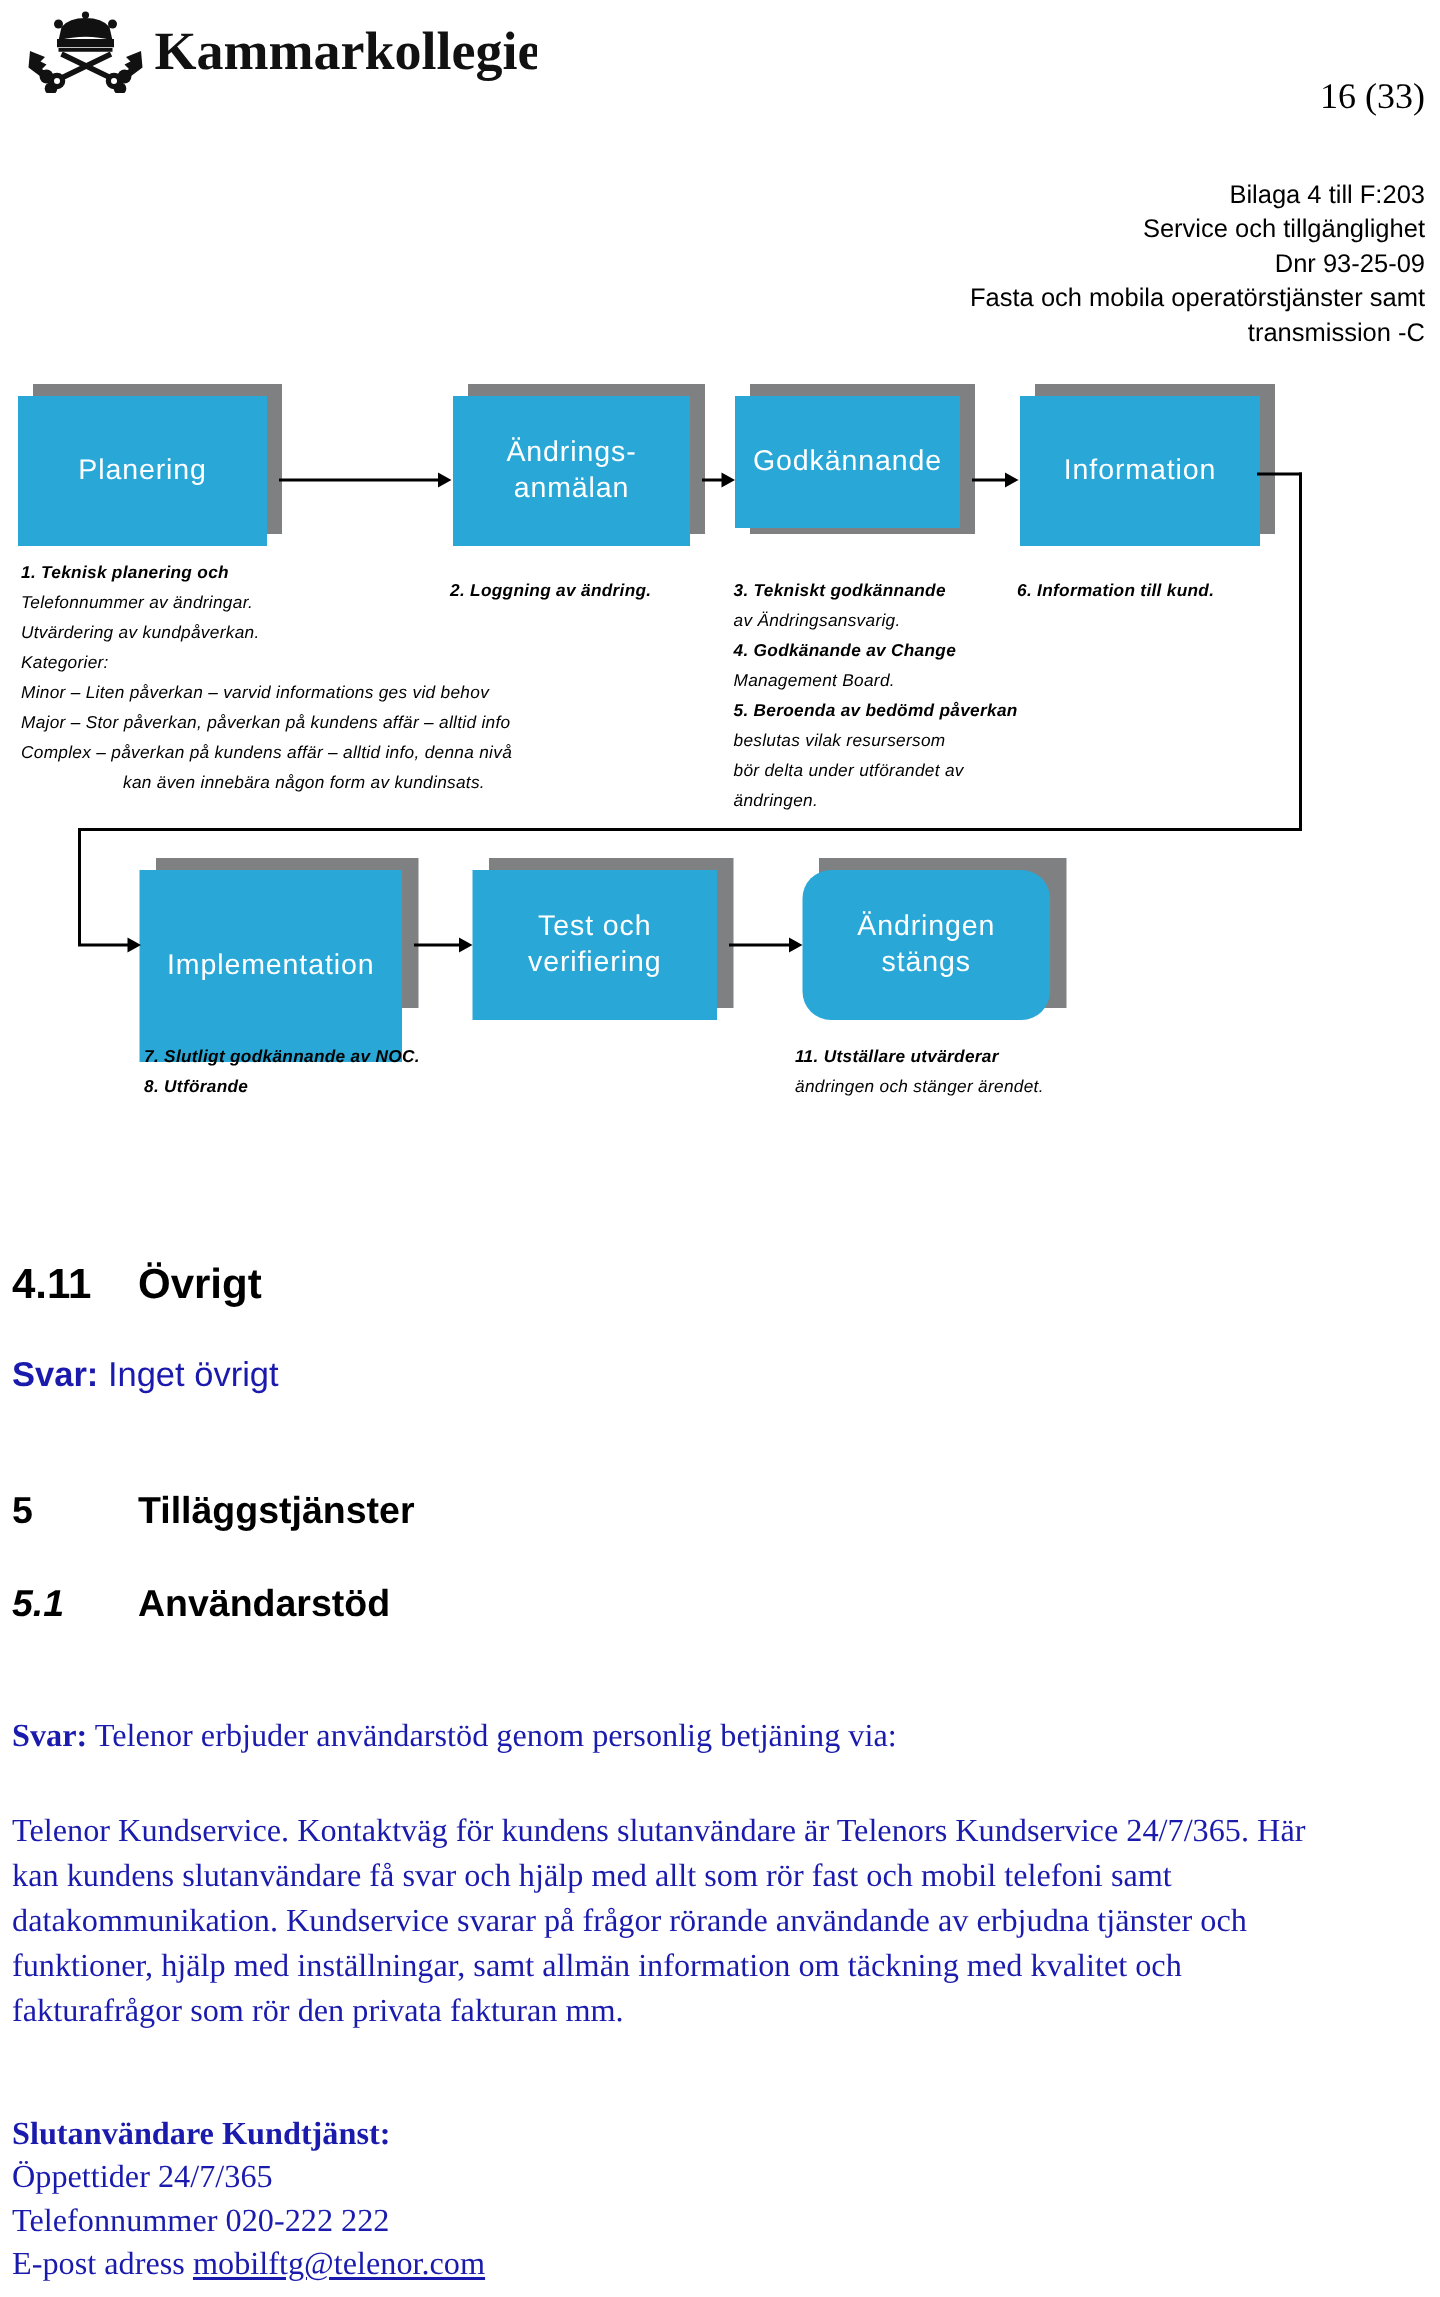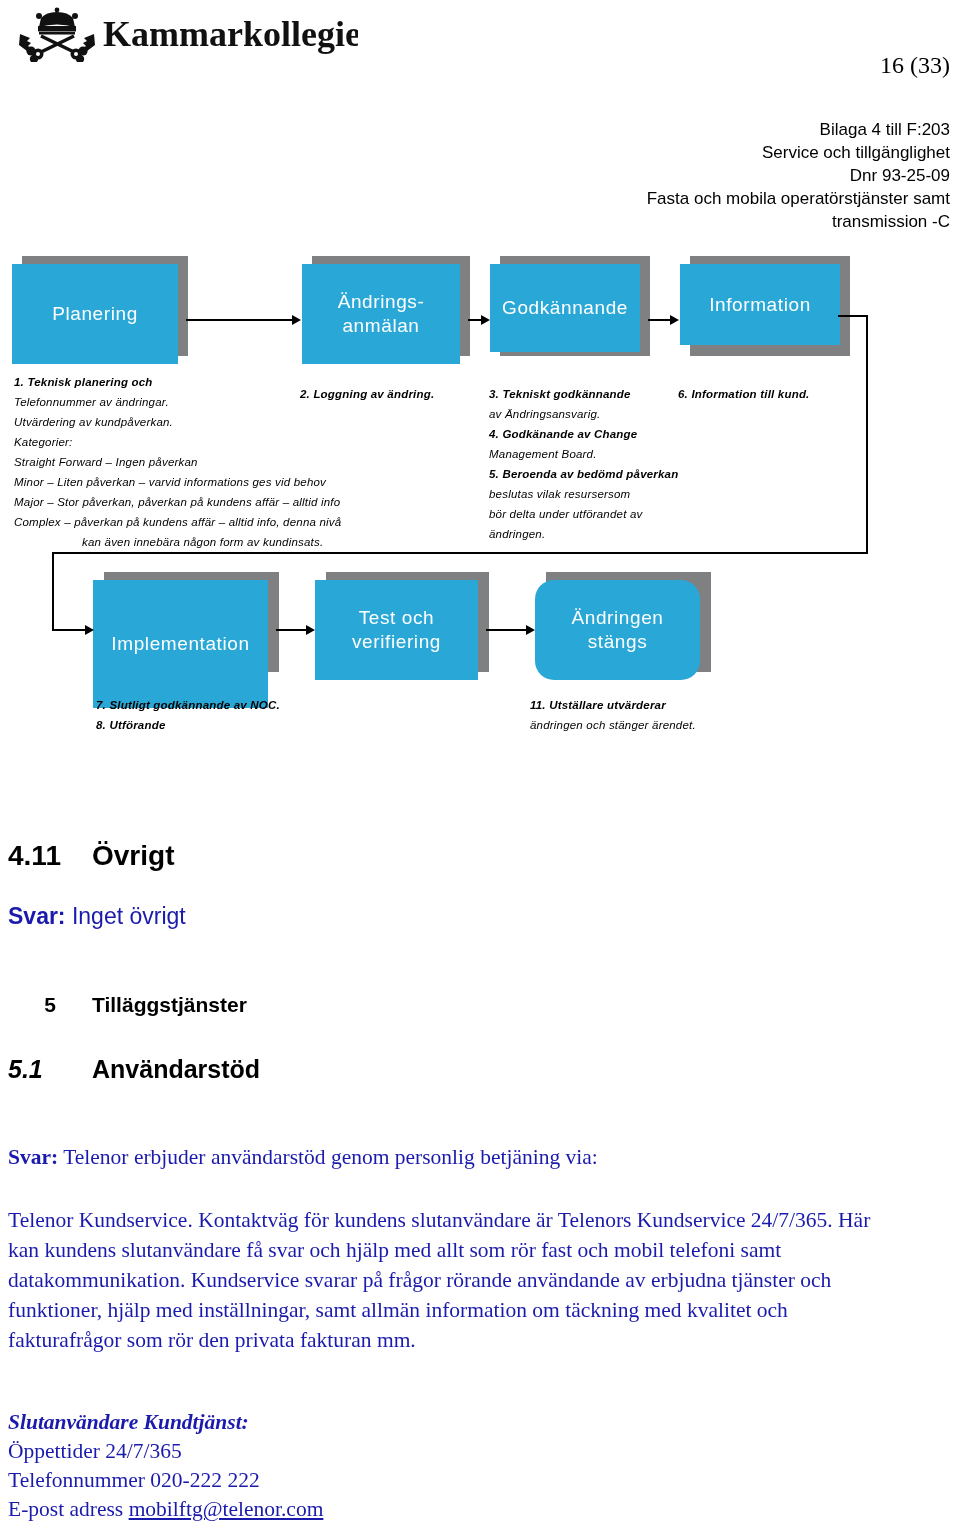--- a/index.html
+++ b/index.html
@@ -91,21 +91,21 @@
   }
   .para b{font-weight:bold;}
 
   .contact{
     position:absolute;
     font-family:"Liberation Serif", serif;
     font-size:21.5px;
     line-height:29px;
     color:#1a1aad;
   }
-  .contact .strong{font-weight:bold;font-style:italic;}
+  .contact .strong{font-weight:bold;}
   .contact a, .contact .link{
     color:#1a1aad;text-decoration:underline;
   }
 </style>
 </head>
 <body>
 
 <div class="page">
 
   <div class="logo">
@@ -157,21 +157,21 @@
     <div class="fbox" style="left:12px;top:264px;width:166px;height:100px;">
       <span>Planering</span>
     </div>
     <div class="fbox" style="left:302px;top:264px;width:158px;height:100px;white-space:pre-line;">
       <span>Ändrings-
 anmälan</span>
     </div>
     <div class="fbox" style="left:490px;top:264px;width:150px;height:88px;">
       <span>Godkännande</span>
     </div>
-    <div class="fbox" style="left:680px;top:264px;width:160px;height:81px;">
+    <div class="fbox" style="left:680px;top:264px;width:160px;height:100px;">
       <span>Information</span>
     </div>
 
     <div class="conn" style="left:186px;top:319px;width:108px;height:1.6px;"></div>
     <div class="arrowhead ar-right" style="left:292px;top:315px;"></div>
 
     <div class="conn" style="left:468px;top:319px;width:16px;height:1.6px;"></div>
     <div class="arrowhead ar-right" style="left:481px;top:315px;"></div>
 
     <div class="conn" style="left:648px;top:319px;width:26px;height:1.6px;"></div>
@@ -204,21 +204,20 @@
     <div class="arrowhead ar-right" style="left:306px;top:625px;"></div>
 
     <div class="conn" style="left:486px;top:629px;width:42px;height:1.6px;"></div>
     <div class="arrowhead ar-right" style="left:526px;top:625px;"></div>
 
     <div class="ftext" style="left:14px;top:372px;width:400px;">
       <div><b>1. Teknisk planering och</b></div>
       <div>Telefonnummer av ändringar.</div>
       <div>Utvärdering av kundpåverkan.</div>
       <div>Kategorier:</div>
-      <div>Straight Forward – Ingen påverkan</div>
       <div>Minor – Liten påverkan – varvid informations ges vid behov</div>
       <div>Major – Stor påverkan, påverkan på kundens affär – alltid info</div>
       <div>Complex – påverkan på kundens affär – alltid info, denna nivå</div>
       <div><span class="ind">kan även innebära någon form av kundinsats.</span></div>
     </div>
 
     <div class="ftext" style="left:300px;top:384px;width:200px;">
       <div><b>2. Loggning av ändring.</b></div>
     </div>
 
@@ -249,21 +248,21 @@
   </div>
 
   <div class="h2" style="left:8px;top:840px;">
     <span class="num">4.11</span><span>Övrigt</span>
   </div>
 
   <div class="answer-short" style="left:8px;top:903px;">
     <b>Svar:</b><span> Inget övrigt</span>
   </div>
 
-  <div class="h2" style="left:8px;top:993px;font-size:21px;text-align:center;">
+  <div class="h2" style="left:8px;top:993px;font-size:25px;">
     <span class="num">5</span><span>Tilläggstjänster</span>
   </div>
 
   <div class="h3" style="left:8px;top:1055px;">
     <span class="num">5.1</span><span>Användarstöd</span>
   </div>
 
   <div class="para" style="left:8px;top:1142px;width:900px;">
     <b>Svar:</b><span> Telenor erbjuder användarstöd genom personlig betjäning via:</span>
   </div>

